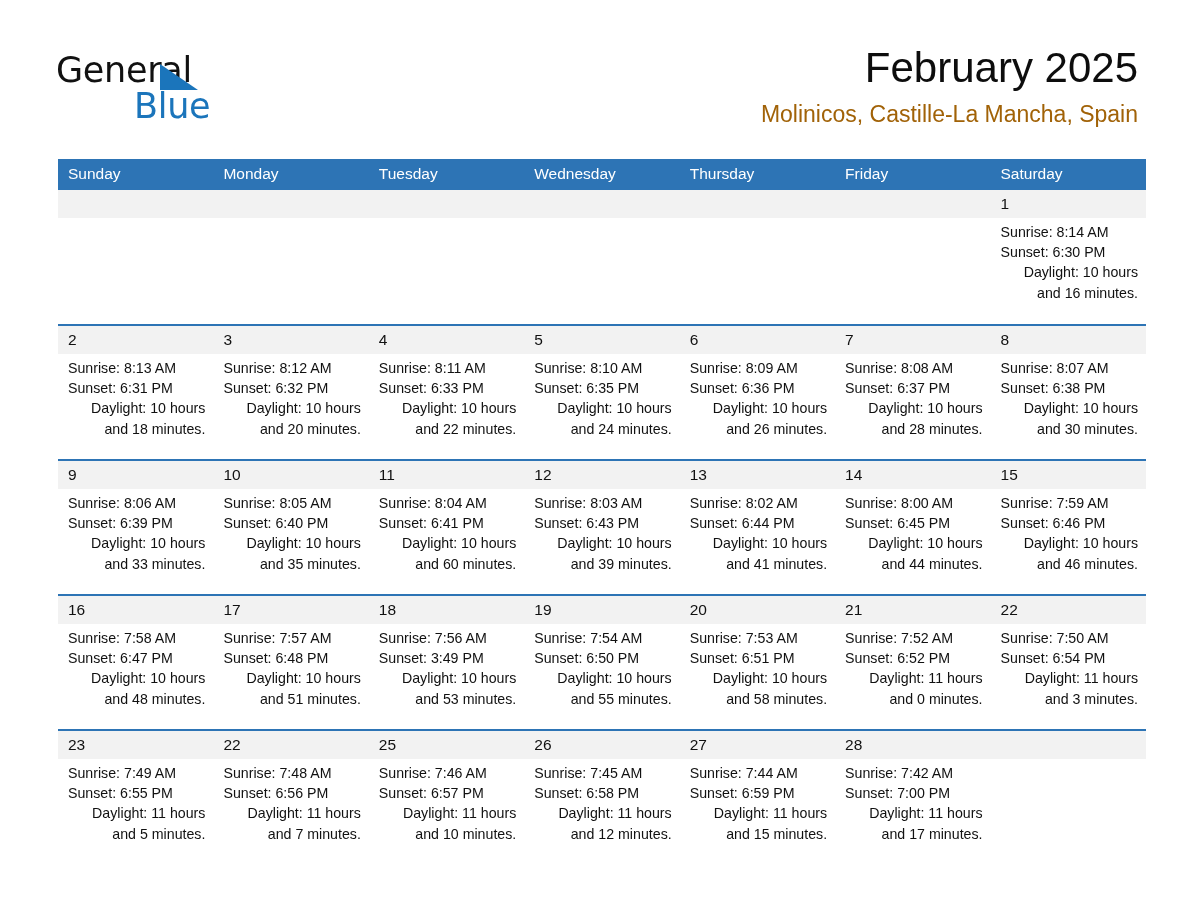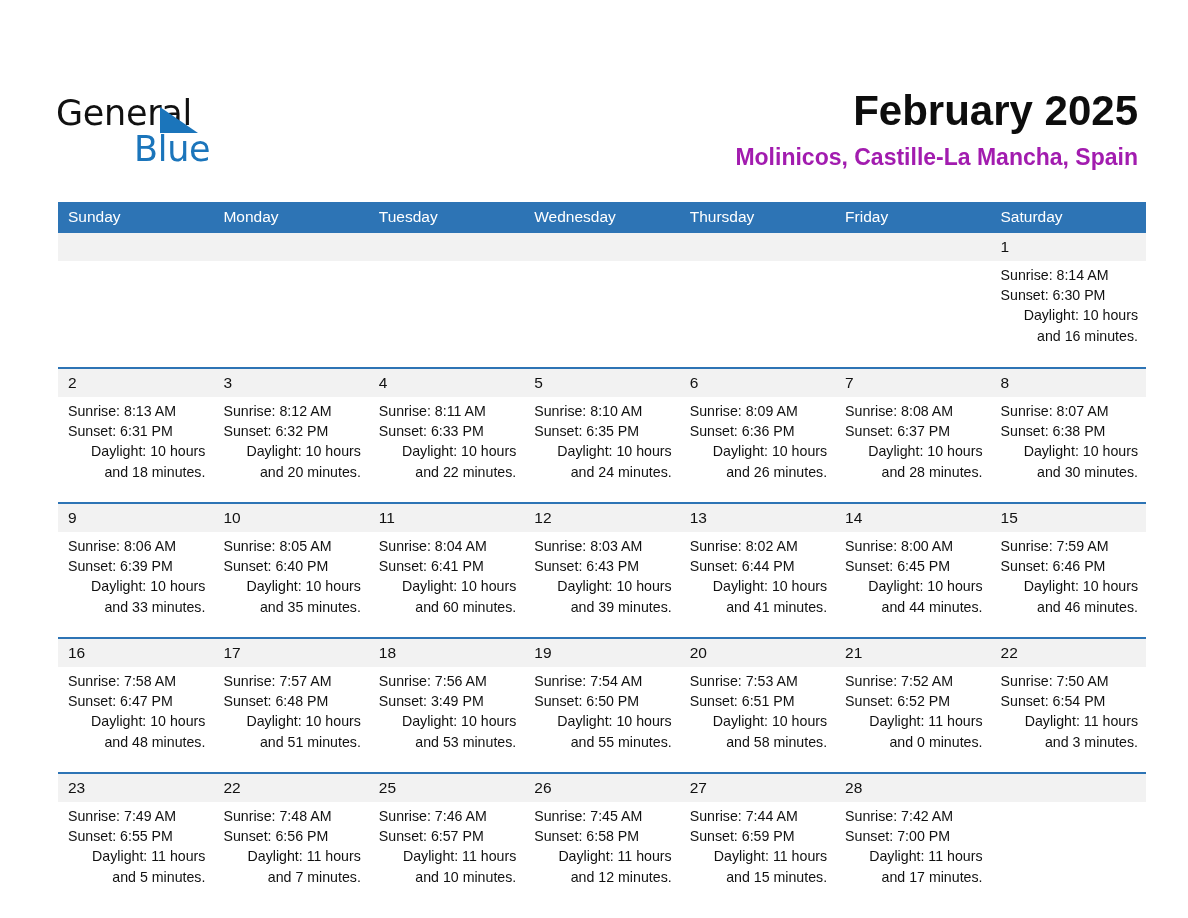--- a/index.html
+++ b/index.html
@@ -12,21 +12,20 @@
     height: 918px;
     font-family: "Liberation Sans", sans-serif;
     color: #000000;
     overflow: hidden;
   }
   .page {
     position: relative;
     width: 1188px;
     height: 842px;
     box-sizing: border-box;
-    margin-top: 43px;
   }
 
   
   .header {
     position: absolute;
     left: 50px;
     top: 42px;
     right: 50px;
     height: 104px;
   }
@@ -71,32 +70,32 @@
 
   .title-block {
     position: absolute;
     right: 0;
     top: 0;
     text-align: right;
   }
   .cal-title {
     font-size: 42px;
     line-height: 52px;
-    font-weight: 700;
+    font-weight: 400;
     color: #0d0d0d;
     letter-spacing: 0px;
     white-space: nowrap;
     text-align: right;
   }
   .cal-subtitle {
     margin-top: 6px;
     font-size: 23px;
     line-height: 28px;
-    font-weight: 700;
-    color: #a21caf;
+    font-weight: 400;
+    color: #a16207;
     white-space: nowrap;
   }
 
   
   .calendar {
     position: absolute;
     left: 58px;
     top: 159px;
     width: 1088px;
     border-collapse: collapse;

